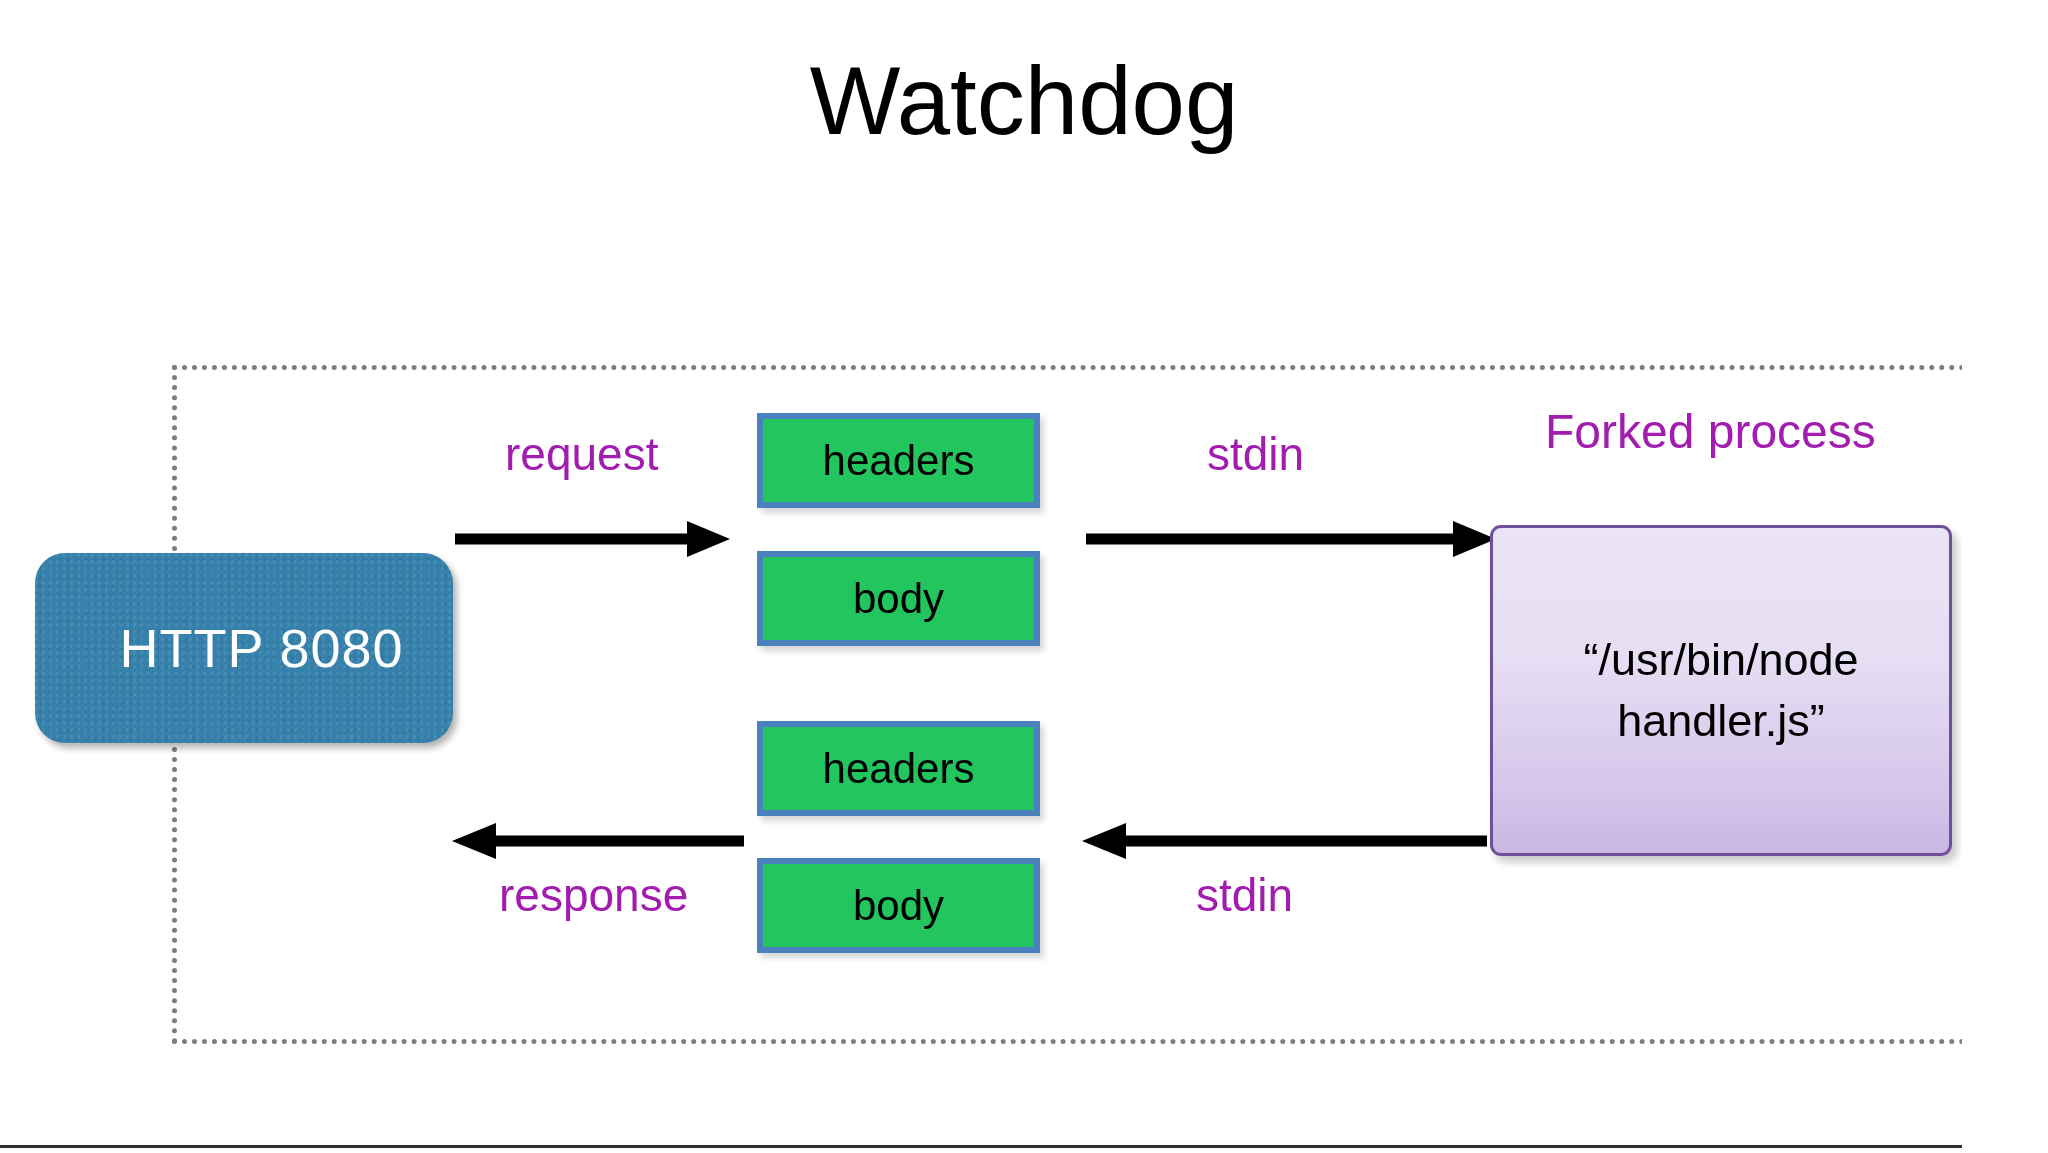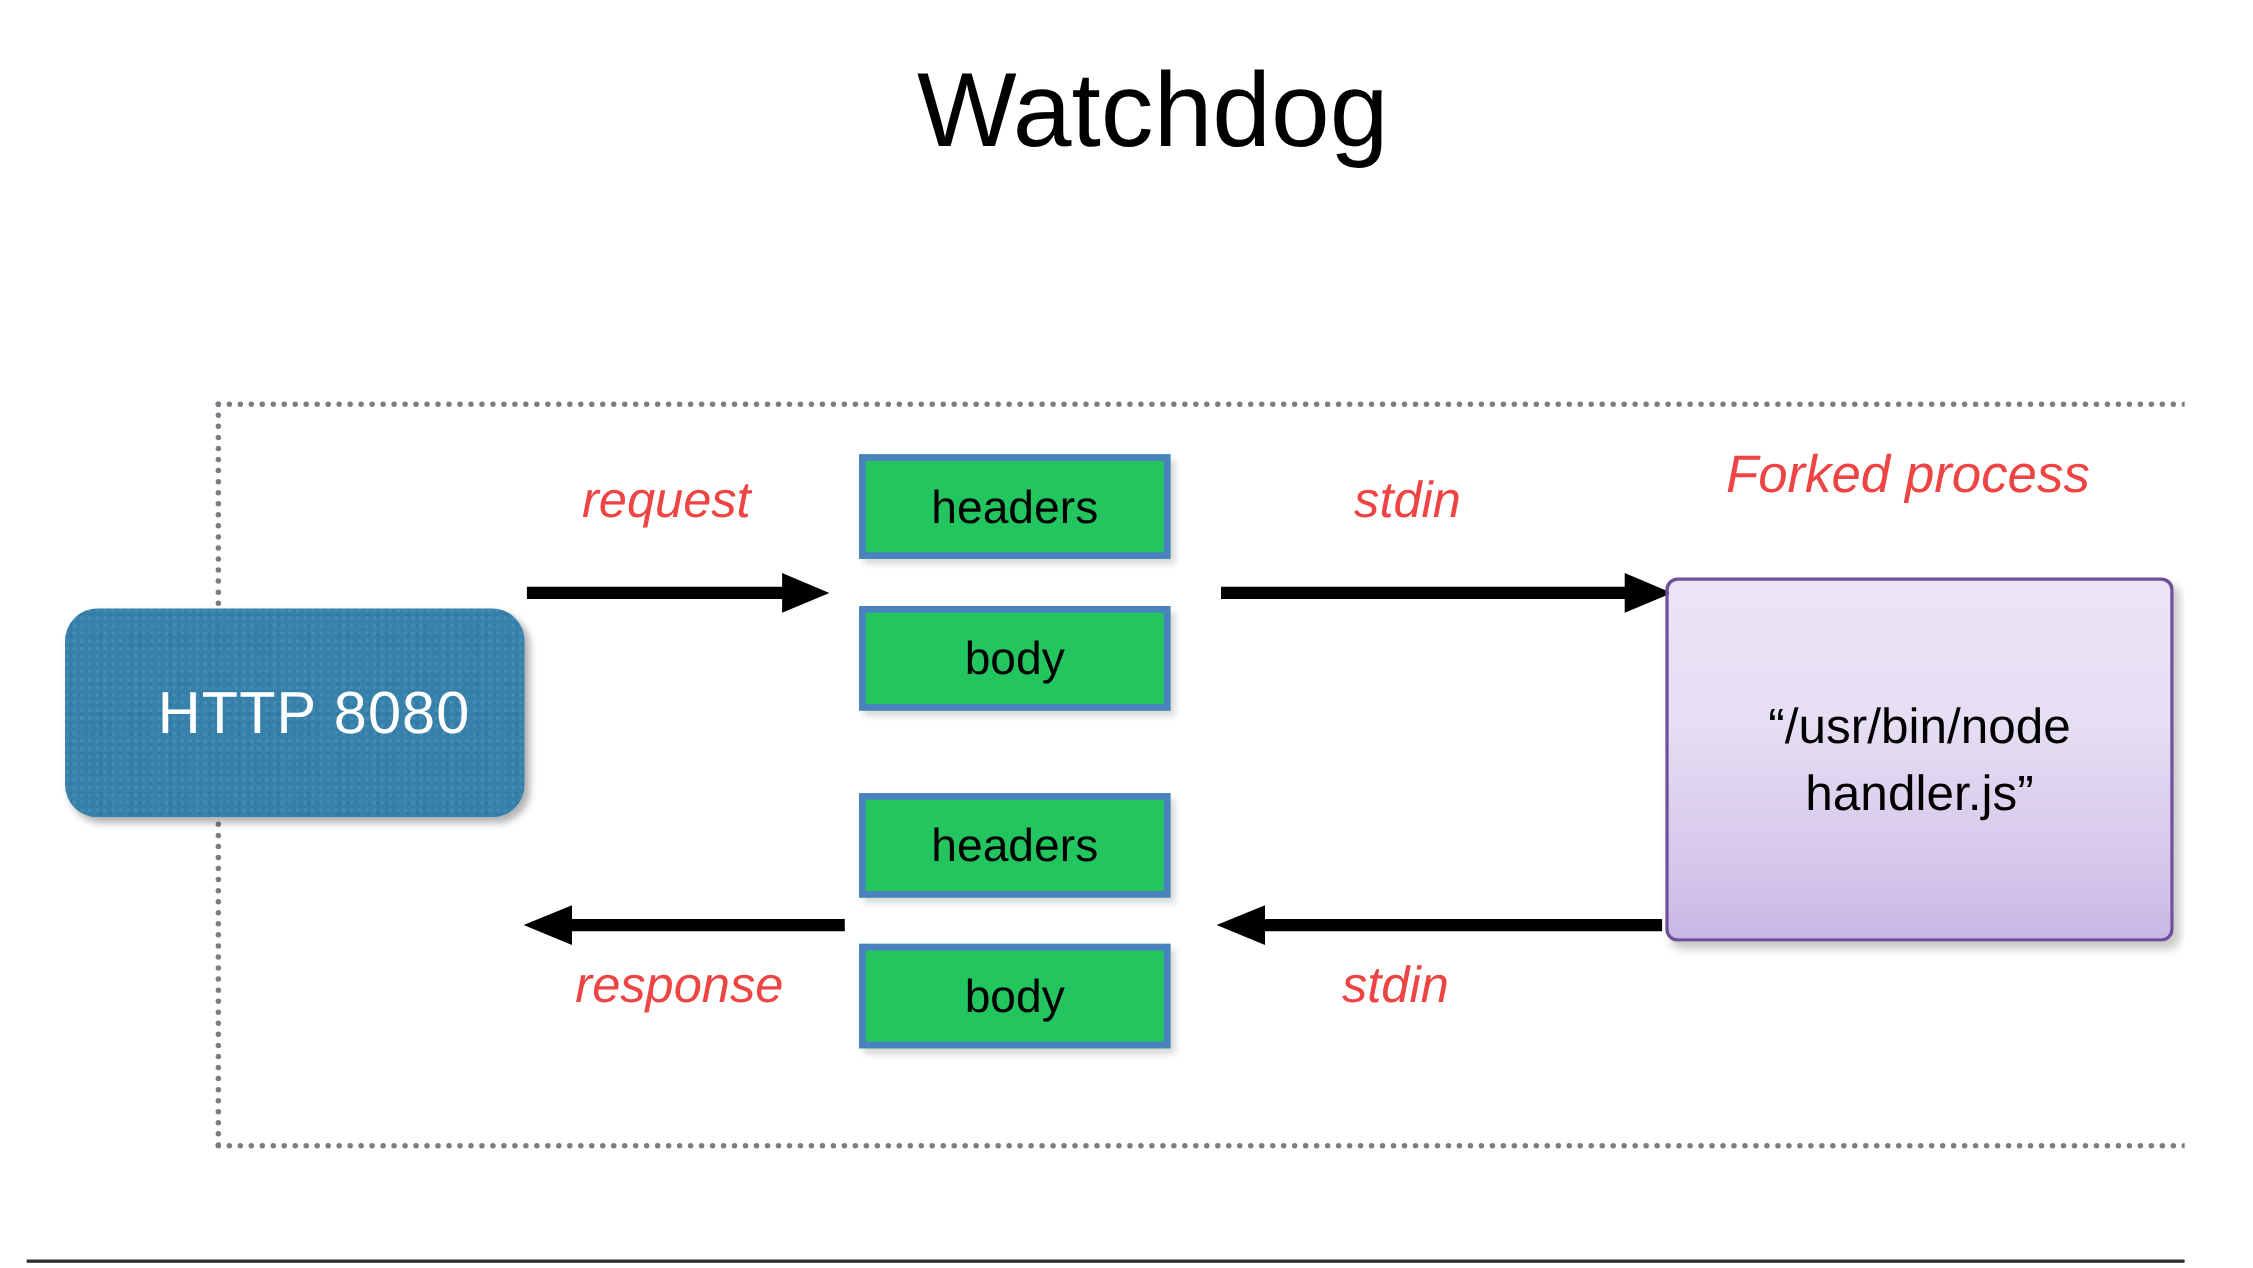--- a/index.html
+++ b/index.html
@@ -9,21 +9,20 @@
   }
   body {
     font-family: "Liberation Sans", sans-serif;
   }
   #slide {
     position: relative;
     width: 1962px;
     height: 1153px;
     background: #ffffff;
     overflow: hidden;
-    margin-left: 24px;
   }
 
   
   #title {
     position: absolute;
     left: 0;
     top: 48px;
     width: 2048px;
     text-align: center;
     font-size: 96px;
@@ -112,23 +111,22 @@
     font-size: 45px;
     line-height: 1.35;
     color: #000000;
     font-family: "Liberation Sans", sans-serif;
     white-space: pre-line;
   }
 
   
   .annot {
     position: absolute;
-    font-style: italic;
     font-size: 46px;
-    color: #ef4444;
+    color: #a21caf;
     white-space: nowrap;
     font-family: "Liberation Sans", sans-serif;
   }
   #label-request  { left: 505px;  top: 427px; }
   #label-stdin    { left: 1207px; top: 427px; }
   #label-forked   { left: 1545px; top: 404px; font-size: 48px; }
   #label-response { left: 499px;  top: 868px; }
   #label-stdout   { left: 1196px; top: 868px; }
 
   

